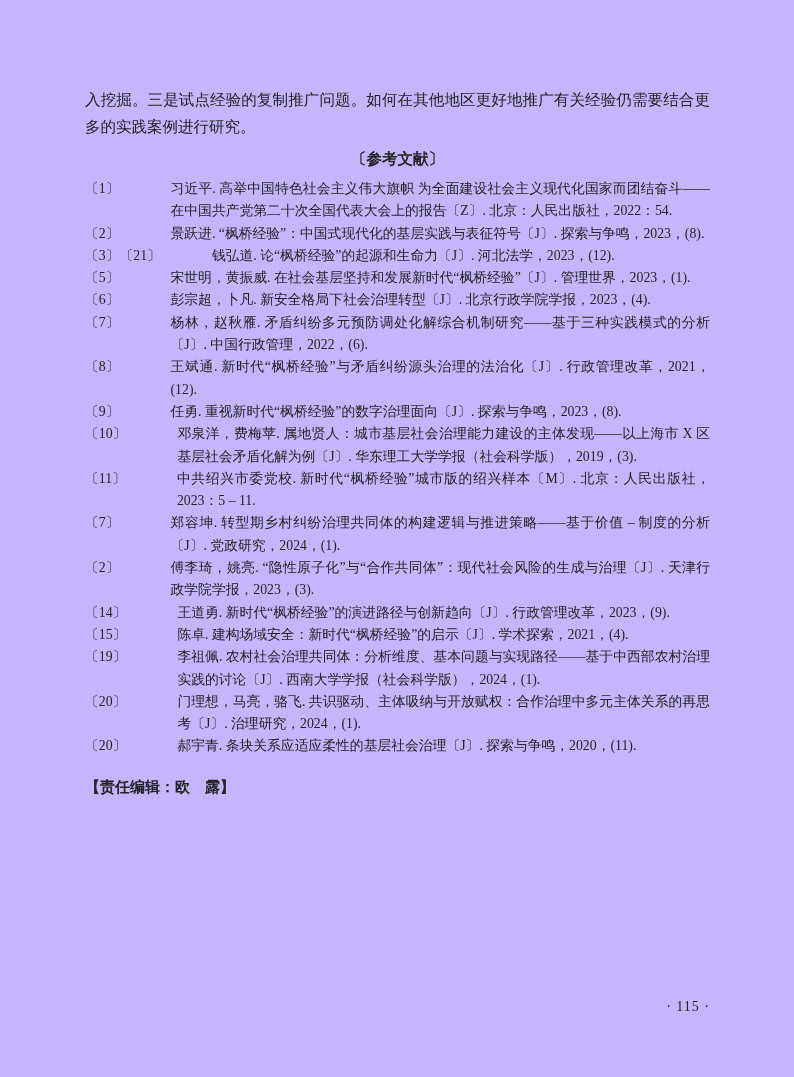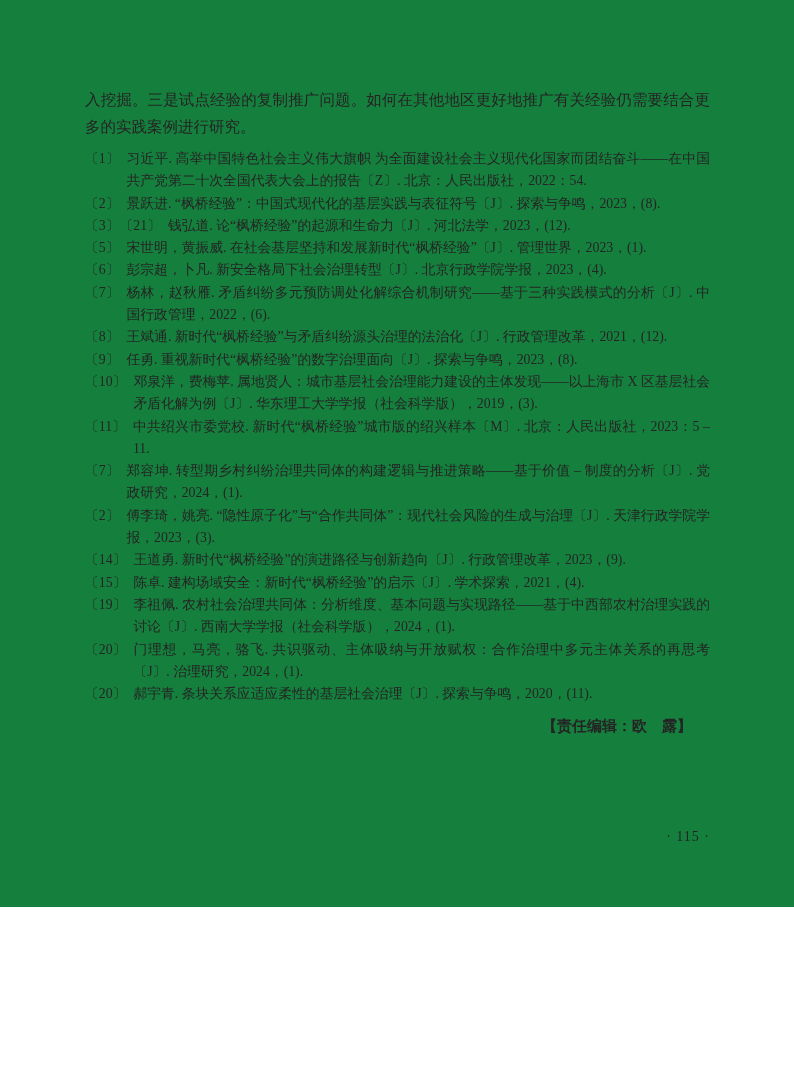--- a/index.html
+++ b/index.html
@@ -3,23 +3,23 @@
 <meta charset="utf-8">
 <style>
   html, body {
     margin: 0;
     padding: 0;
     background: #ffffff;
   }
   .page {
     position: relative;
     width: 794px;
-    height: 907px;
+    height: 1077px;
     box-sizing: border-box;
-    background: #15803d;
+    background: #c4b5fd;
     color: #242424;
     font-family: "Liberation Serif", "DejaVu Serif", serif;
     padding: 86px 84px 0 85px;
     overflow: hidden;
   }
   .para {
     margin: 0;
     font-size: 15.5px;
     line-height: 27px;
     text-align: justify;
@@ -42,42 +42,43 @@
     align-items: flex-start;
   }
   .ref-num {
     white-space: nowrap;
     margin-right: 7px;
   }
   .ref-text {
     flex: 1;
     text-align: justify;
     text-justify: inter-ideograph;
+    margin-left: 44px;
   }
   .editor-line {
-    margin-top: 12px;
+    margin-top: 20px;
     padding-right: 18px;
     font-size: 15px;
     font-weight: bold;
-    text-align: right;
   }
   .page-number {
     position: absolute;
     right: 84px;
     bottom: 62px;
     font-size: 14px;
     letter-spacing: 1px;
   }
 </style>
 </head>
 <body>
 
 <div class="page">
   <p class="para">入挖掘。三是试点经验的复制推广问题。如何在其他地区更好地推广有关经验仍需要结合更多的实践案例进行研究。</p>
 
+  <h3 class="ref-heading">〔参考文献〕</h3>
 
   <div class="ref-list" id="ref-list">
   <div class="ref">
     <span class="ref-num">〔1〕</span>
     <span class="ref-text">习近平. 高举中国特色社会主义伟大旗帜 为全面建设社会主义现代化国家而团结奋斗——在中国共产党第二十次全国代表大会上的报告〔Z〕. 北京：人民出版社，2022：54.</span>
   </div>
 
   <div class="ref">
     <span class="ref-num">〔2〕</span>
     <span class="ref-text">景跃进. “枫桥经验”：中国式现代化的基层实践与表征符号〔J〕. 探索与争鸣，2023，(8).</span>

